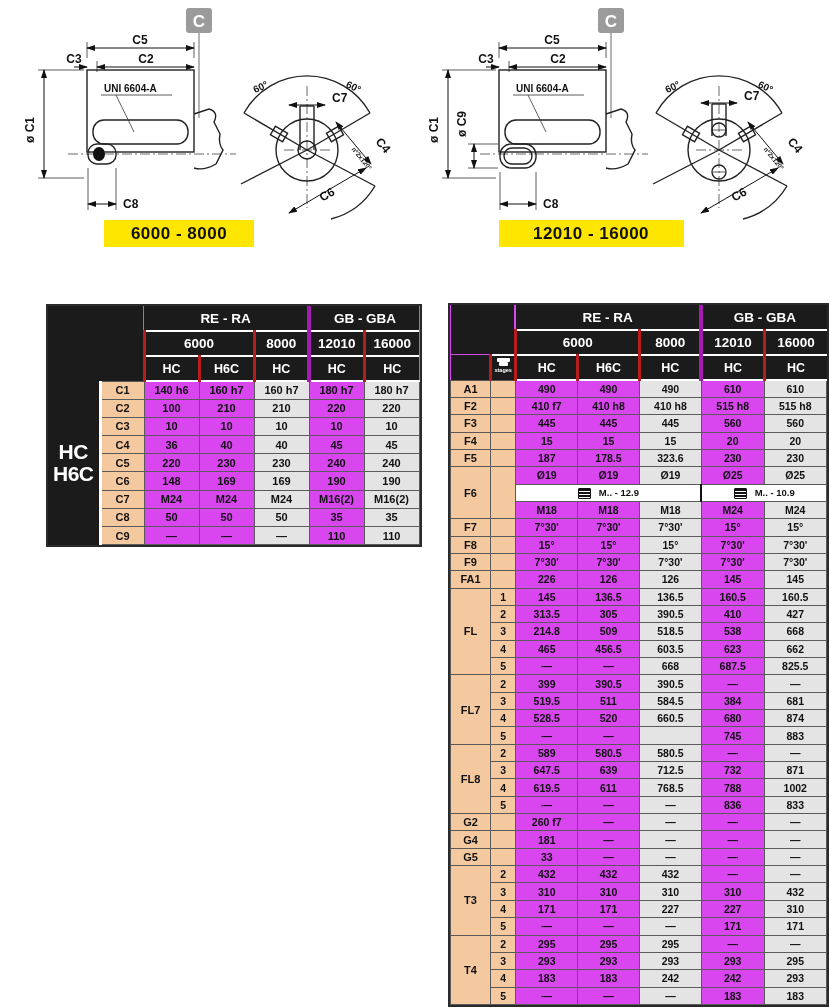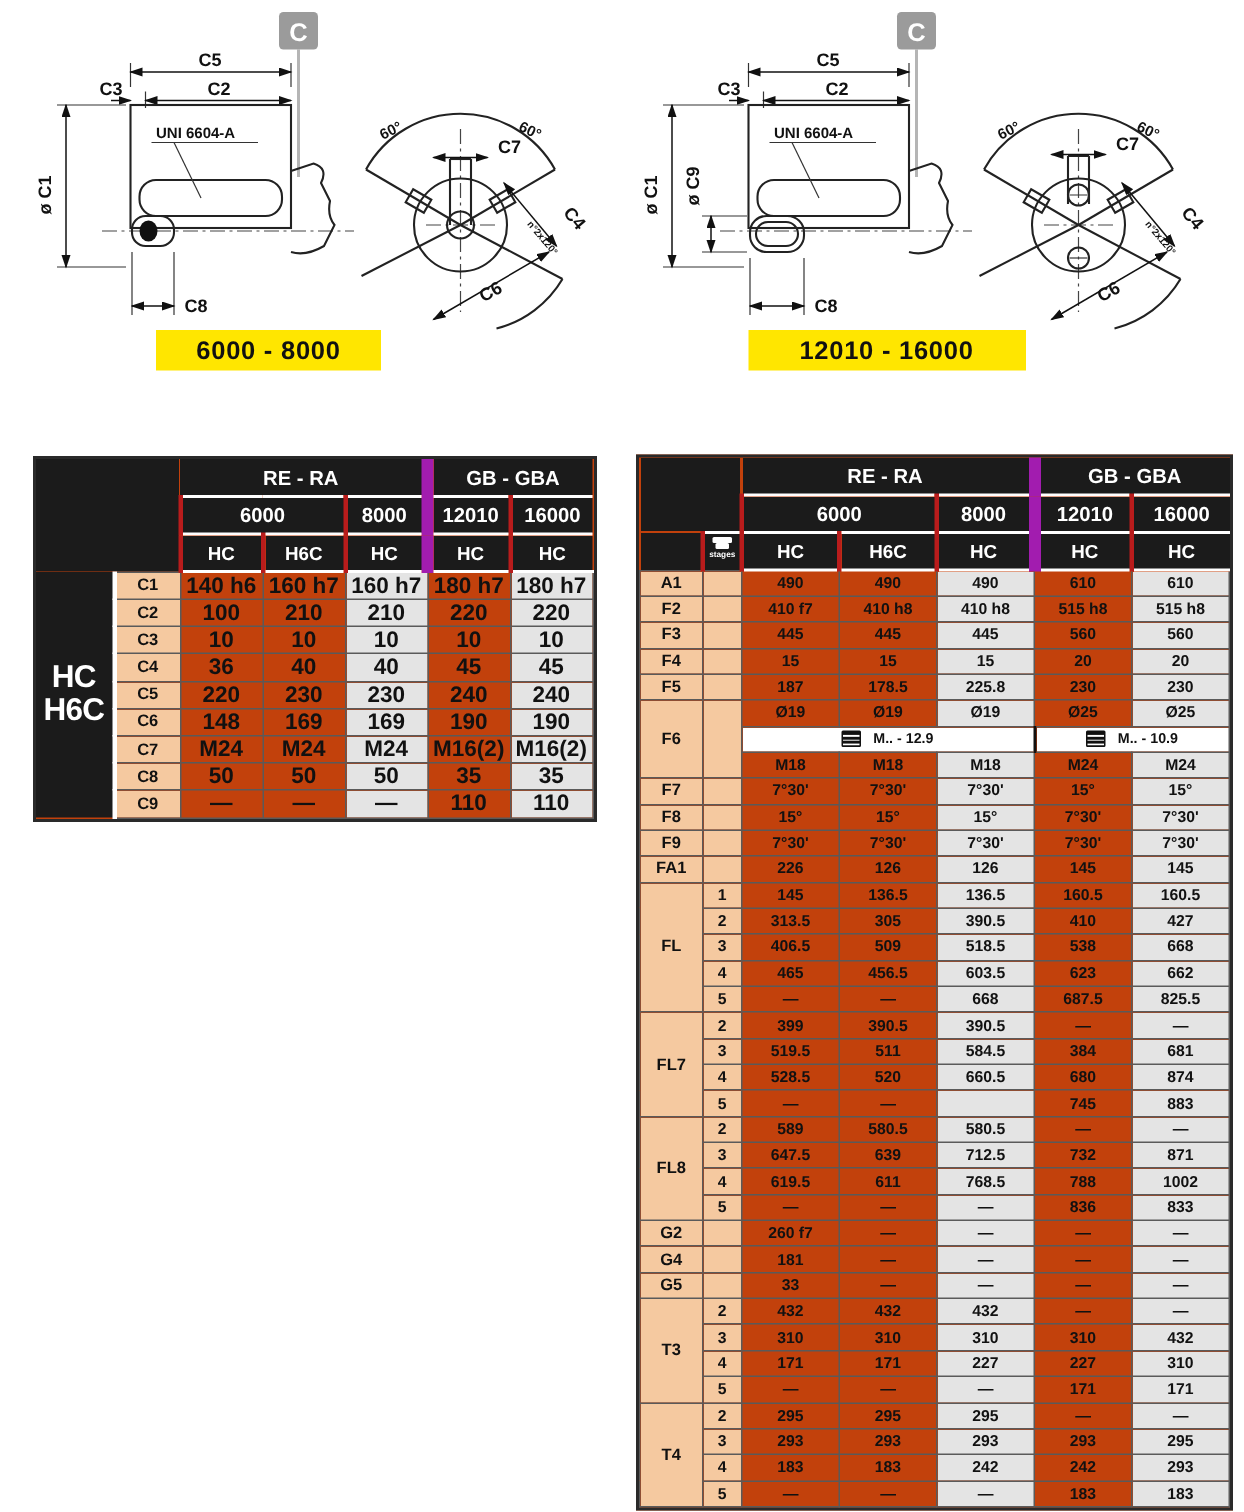--- a/index.html
+++ b/index.html
@@ -12,42 +12,42 @@
   .thin{fill:none;stroke:#333;stroke-width:0.8;}
   .cl{fill:none;stroke:#444;stroke-width:0.8;stroke-dasharray:10 3 2 3;}
   .dim{stroke:#111;stroke-width:1;}
   .dlabel{font:bold 12px "Liberation Sans",sans-serif;}
   .uni{font:bold 10px "Liberation Sans",sans-serif;}
   .deg{font:bold 10px "Liberation Sans",sans-serif;}
   .tiny{font:bold 6.5px "Liberation Sans",sans-serif;}
   .badge-t{font:bold 17px "Liberation Sans",sans-serif;fill:#fff;text-anchor:middle;}
   .cap{font:bold 17px "Liberation Sans",sans-serif;text-anchor:middle;letter-spacing:0.5px;}
 
-  .tbl-wrap{position:absolute;border:2px solid #2a2a2a;background:#c2410c;}
+  .tbl-wrap{position:absolute;border:2px solid #2a2a2a;background:#d946ef;margin-left:24px;}
   #lt-wrap{left:22px;top:304px;}
   #rt-wrap{left:424px;top:303px;}
   table.dim-table{border-collapse:collapse;table-layout:fixed;}
   .dim-table td{padding:0;text-align:center;vertical-align:middle;border:1px solid #5a5a5a;
                 font-weight:bold;color:#111;overflow:hidden;white-space:nowrap;}
   .dim-table thead tr{height:25px;}
   .lt tbody tr{height:18.2px;}
   .rt tbody tr{height:17.35px;}
   td.black{background:#1b1b1b;color:#fff;border:0;}
   td.grp{font-size:13.5px;}
   td.size{font-size:13.5px;}
   td.typ{font-size:12.5px;}
   td.gapL{border-left:3px solid #b91c1c;}
-  td.gapB{border-left:8px solid #a21caf;}
+  td.gapB{border-left:4px solid #a21caf;}
   td.wtop{border-top:2px solid #fff;}
   td.wbot{border-bottom:2px solid #fff;}
   td.side{background:#1b1b1b;color:#fff;border:0;border-right:3px solid #fff;
           font-size:21px;letter-spacing:-0.5px;line-height:22px;}
   td.lab{background:#f5c9a0;font-size:11px;}
   td.stg{background:#f5c9a0;font-size:10.5px;}
-  .lt td.val{font-size:15px;}
+  .lt td.val{font-size:11px;}
   .rt td.val{font-size:10.5px;}
   td.shade{background:#e4e4e4;}
   td.boltL{border-right:2px solid #111;}
   td.boltL,td.boltR{background:#fff;font-size:9.5px;}
   .bolt-ico{display:inline-block;width:11px;height:9px;vertical-align:middle;margin-right:8px;
             background:repeating-linear-gradient(180deg,#111 0 2px,#fff 2px 3px);
             border:1px solid #111;border-radius:1px;}
   .stages-cell{font-size:5.5px;color:#fff;line-height:5px;}
   .stages-ico{width:9px;height:4px;background:#fff;margin:0 auto 2px auto;
               box-shadow:-2px -4px 0 0 #fff,2px -4px 0 0 #fff;border-radius:1px;}
@@ -377,21 +377,21 @@
             <td class="val">15</td>
             <td class="val shade">15</td>
             <td class="val">20</td>
             <td class="val shade">20</td>
           </tr>
           <tr>
             <td class="lab">F5</td>
             <td class="stg"></td>
             <td class="val">187</td>
             <td class="val">178.5</td>
-            <td class="val shade">225.8</td>
+            <td class="val shade">323.6</td>
             <td class="val">230</td>
             <td class="val shade">230</td>
           </tr>
           <tr>
             <td class="lab" rowspan="3">F6</td>
             <td class="stg" rowspan="3"></td>
             <td class="val">Ø19</td>
             <td class="val">Ø19</td>
             <td class="val shade">Ø19</td>
             <td class="val">Ø25</td>
@@ -456,21 +456,21 @@
           <tr>
             <td class="stg">2</td>
             <td class="val">313.5</td>
             <td class="val">305</td>
             <td class="val shade">390.5</td>
             <td class="val">410</td>
             <td class="val shade">427</td>
           </tr>
           <tr>
             <td class="stg">3</td>
-            <td class="val">406.5</td>
+            <td class="val">214.8</td>
             <td class="val">509</td>
             <td class="val shade">518.5</td>
             <td class="val">538</td>
             <td class="val shade">668</td>
           </tr>
           <tr>
             <td class="stg">4</td>
             <td class="val">465</td>
             <td class="val">456.5</td>
             <td class="val shade">603.5</td>

